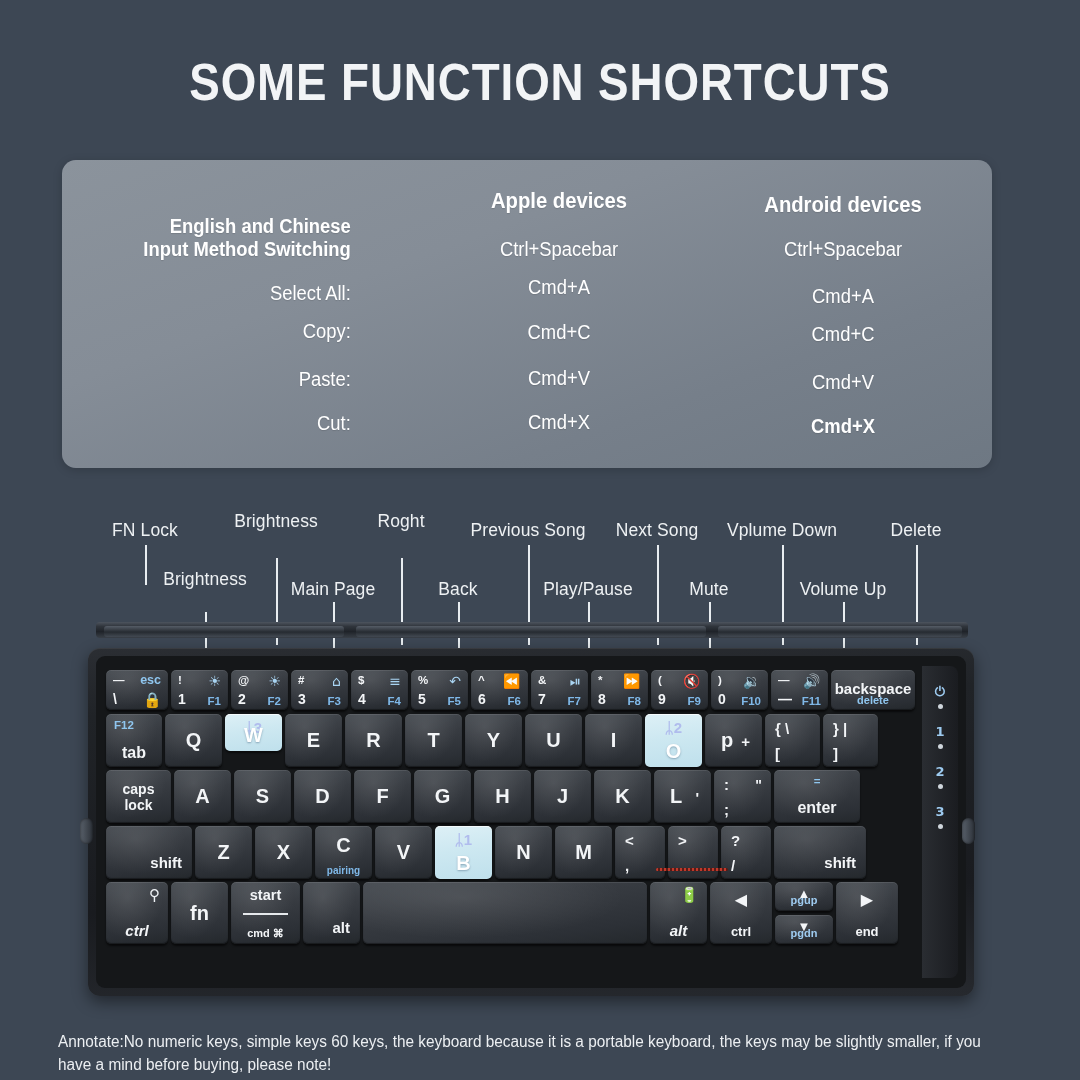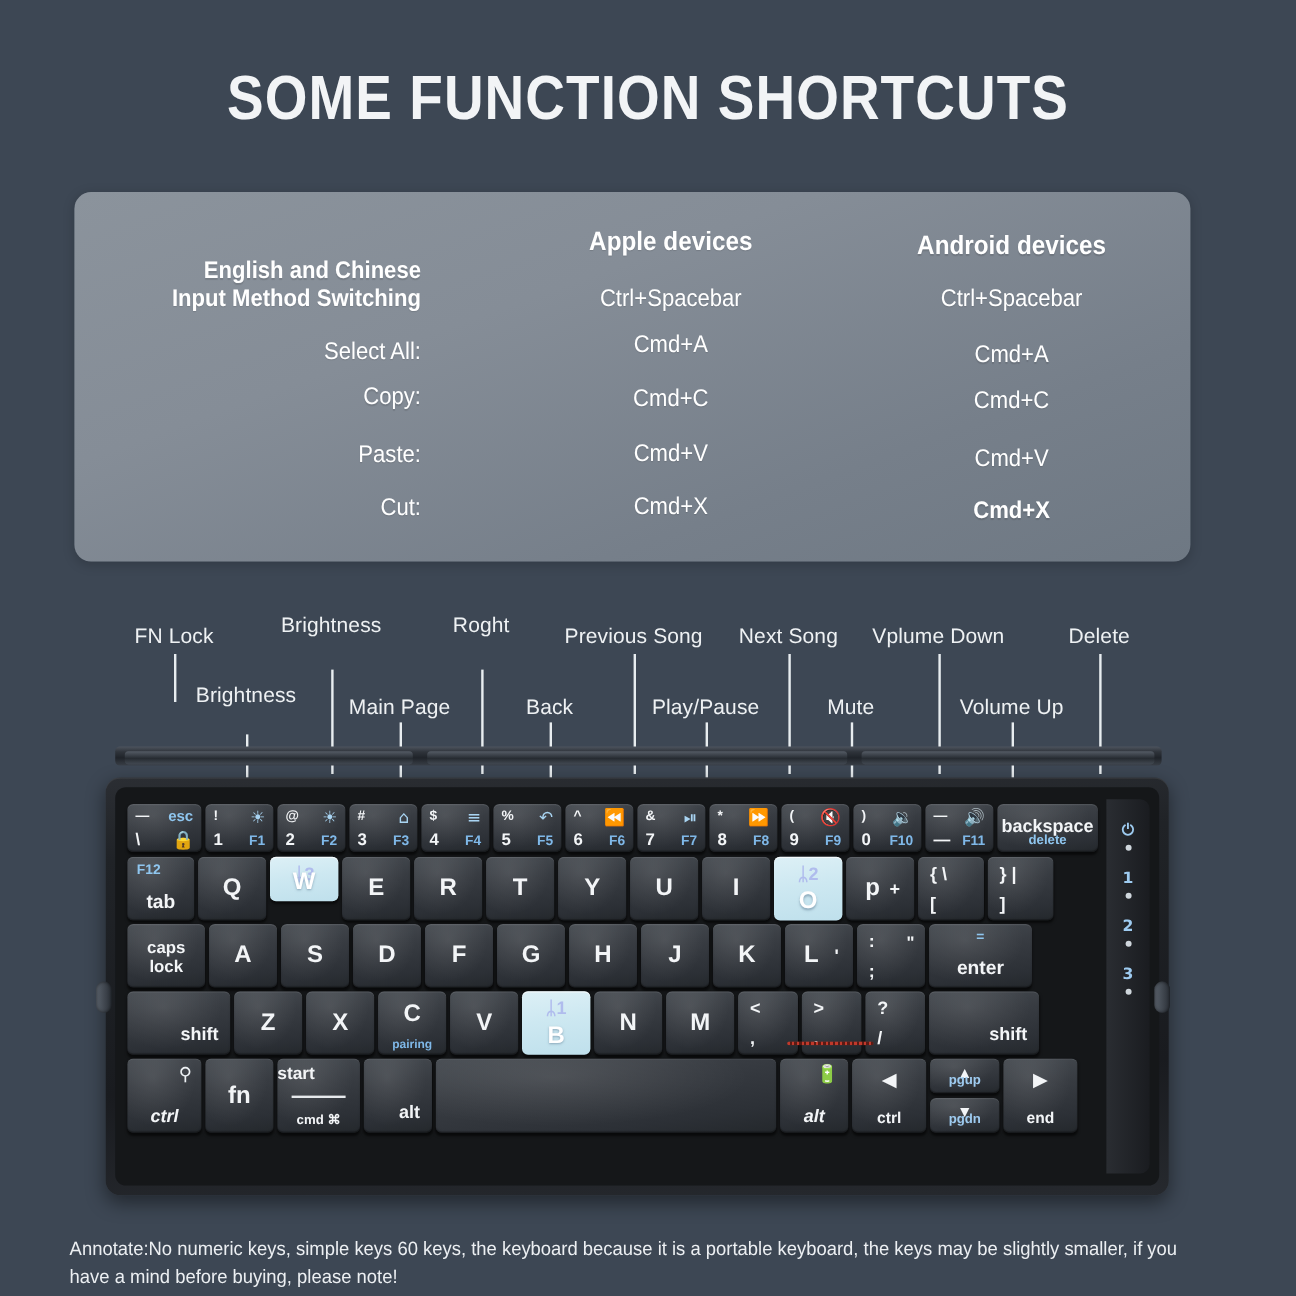--- a/index.html
+++ b/index.html
@@ -97,21 +97,21 @@
   .key .bl{position:absolute;left:7px;bottom:3px;font-size:14px;font-weight:bold;}
   .key .br{position:absolute;right:7px;bottom:3px;font-size:11.5px;color:#7fb8e8;font-weight:bold;}
   .key .pair-lbl{position:absolute;left:0;right:0;bottom:3px;text-align:center;font-size:10px;color:#7fb8e8;font-weight:bold;}
   .key .sub-lbl{position:absolute;left:0;right:0;bottom:4px;text-align:center;font-size:11px;color:#e9ecef;font-weight:bold;}
   .key .icon-tr{position:absolute;right:7px;top:3px;font-size:14px;color:#a9d4f2;}
   .key .btglyph{position:absolute;left:0;right:0;top:5px;text-align:center;font-size:15px;color:#b9c3ef;font-weight:bold;}
   .key .btletter{position:absolute;left:0;right:0;bottom:4px;text-align:center;font-size:20px;font-weight:bold;color:#ffffff;text-shadow:0 1px 2px rgba(120,150,170,0.8);}
   .key .corner-tr-icon{position:absolute;right:8px;top:4px;font-size:15px;}
   .key .bottom-left-lbl{position:absolute;left:8px;bottom:4px;font-size:14px;font-weight:bold;font-style:italic;}
   .key .cmdrow{position:absolute;left:0;right:0;bottom:4px;text-align:center;font-size:11px;font-weight:bold;}
-  .key .startrow{position:absolute;left:0;right:0;top:5px;font-size:14.5px;font-weight:bold;}
+  .key .startrow{position:absolute;left:0;right:0;top:5px;text-align:center;font-size:14.5px;font-weight:bold;}
   .key .nav-glyph{position:absolute;left:0;right:0;top:8px;text-align:center;font-size:16px;}
   .key .nav-lbl{position:absolute;left:0;right:0;bottom:5px;text-align:center;font-size:13px;font-weight:bold;}
   .side-rail{
     position:absolute;right:8px;top:10px;width:36px;bottom:10px;
     background:linear-gradient(90deg,#2a2d32,#1a1c20);
     border-radius:0 8px 8px 0;
   }
   .rail-item{position:absolute;left:0;width:36px;text-align:center;color:#9ecbf0;font-size:13px;font-weight:bold;}
   .rail-led{position:absolute;left:16px;width:5px;height:5px;border-radius:50%;background:#cfd6dc;}
   .hinge-pin{position:absolute;width:13px;height:26px;border-radius:7px;background:linear-gradient(90deg,#5a626c,#2b3037);box-shadow:inset 0 0 3px rgba(0,0,0,.6);}

